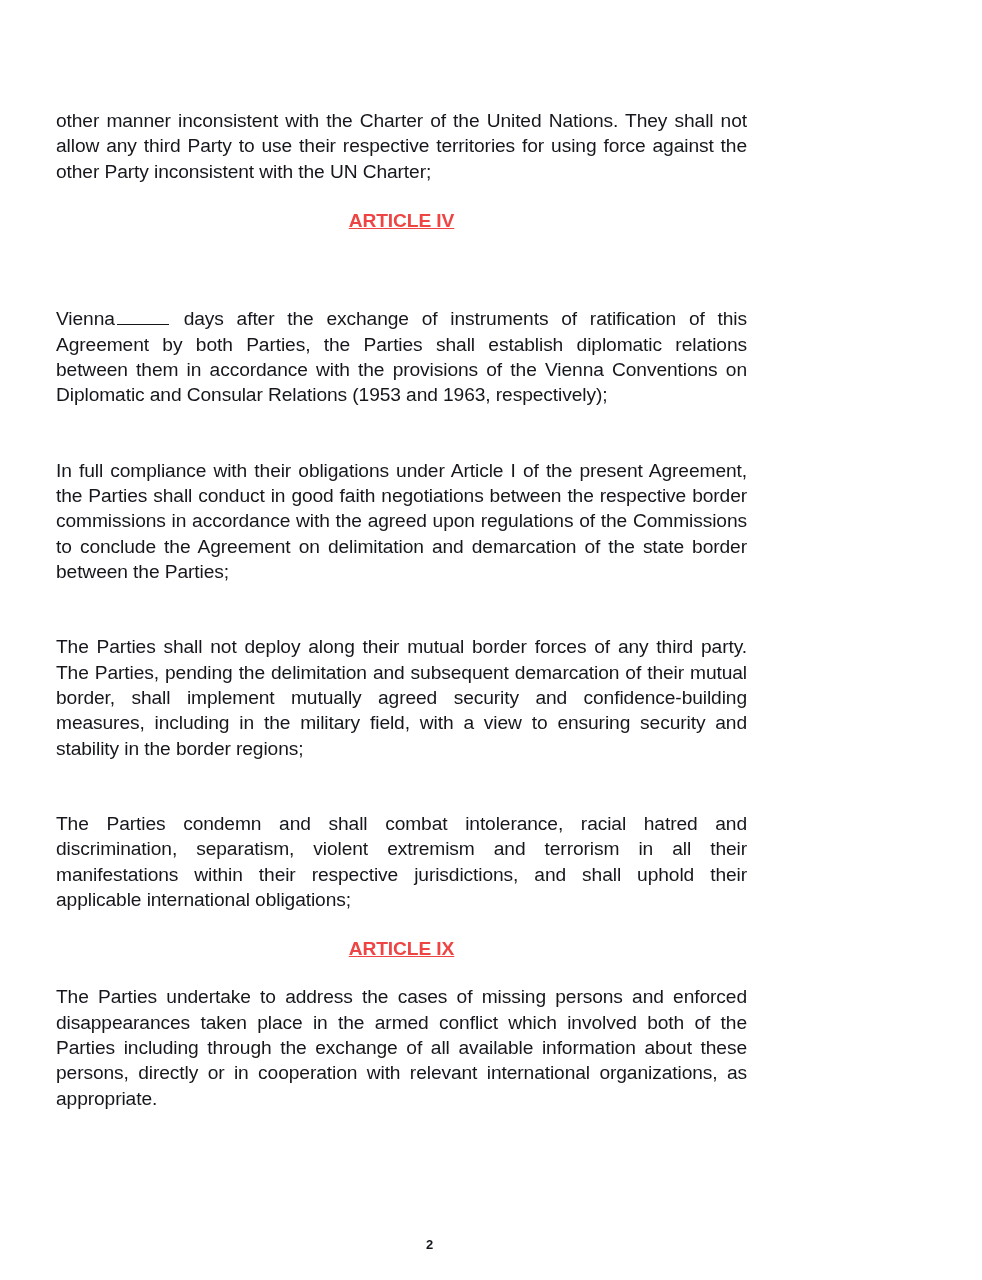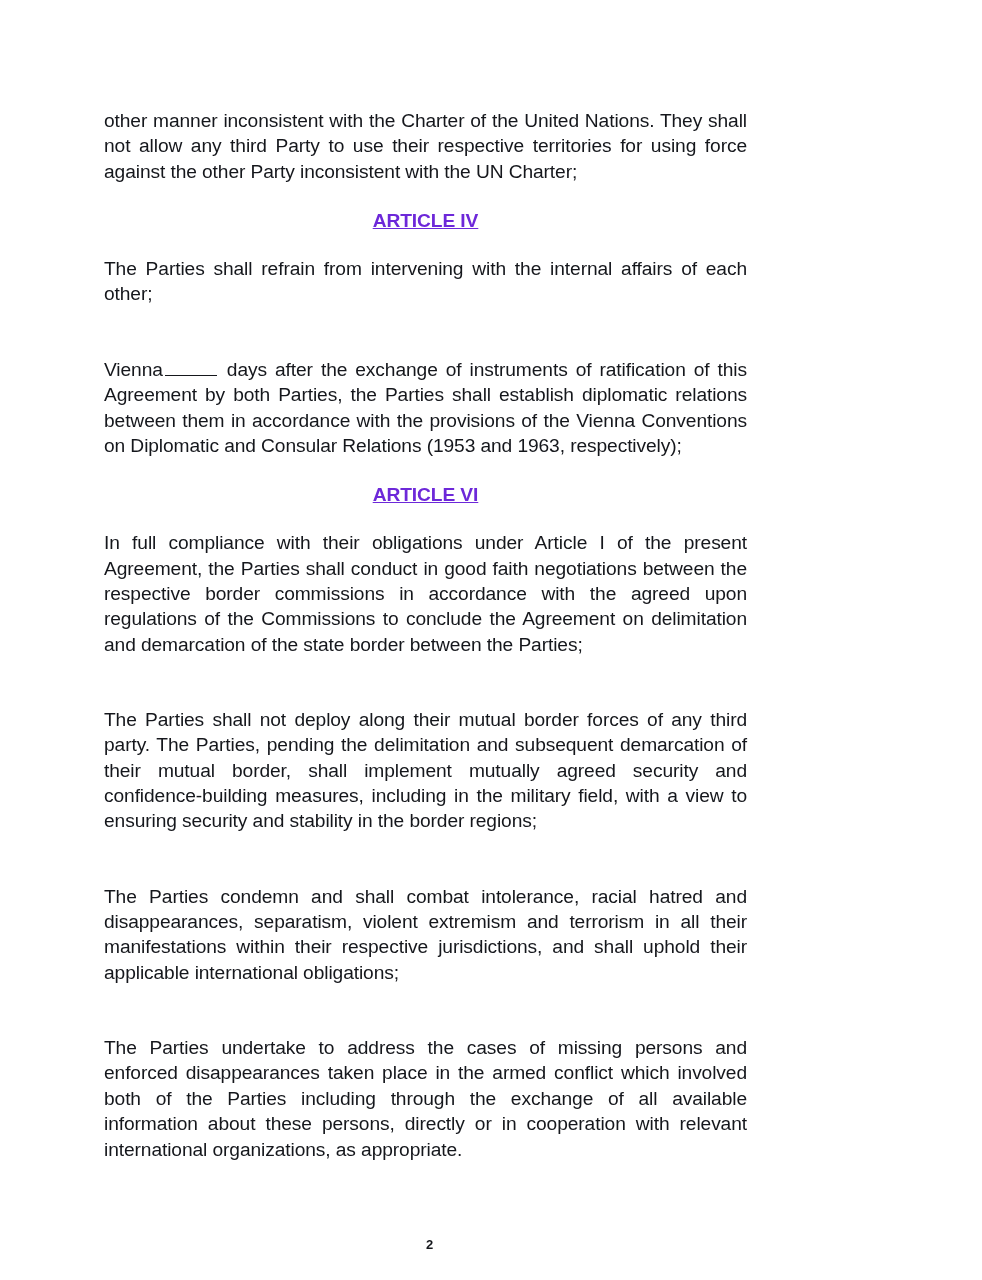--- a/index.html
+++ b/index.html
@@ -11,39 +11,39 @@
     width: 982px;
     height: 1280px;
     font-family: "Liberation Sans", sans-serif;
     color: #15171c;
     position: relative;
   }
   .page {
     box-sizing: border-box;
     width: 859px;
     height: 1280px;
-    padding: 108px 112px 0 104px;
+    padding: 108px 112px 0 56px;
     position: relative;
   }
   .para {
     font-size: 19.2px;
     line-height: 1.32;
     text-align: justify;
     text-justify: inter-word;
     margin: 0 0 0 0;
     color: #15171c;
     letter-spacing: -0.1px;
   }
   .heading {
     text-align: center;
     font-size: 19.2px;
     font-weight: bold;
     text-decoration: underline;
     margin: 0;
-    color: #6d28d9;
+    color: #ef4444;
     letter-spacing: -0.1px;
   }
   .gap-after-para { height: 26px; }
   .gap-after-heading { height: 24px; }
   .blank-line {
     display: inline-block;
     border-bottom: 1.5px solid #15171c;
     width: 52px;
     height: 0.95em;
     margin: 0 2px;
@@ -64,42 +64,41 @@
 <body>
 
 <div class="page">
 
   <p class="para">other manner inconsistent with the Charter of the United Nations. They shall not allow any third Party to use their respective territories for using force against the other Party inconsistent with the UN Charter;</p>
   <div class="gap-after-para"></div>
 
   <h2 class="heading">ARTICLE IV</h2>
   <div class="gap-after-heading"></div>
 
-  <p class="para">The Parties shall refrain from intervening with the internal affairs of each other;</p>
   <div class="gap-after-para"></div>
 
   <div class="gap-after-heading"></div>
 
   <p class="para"><span>Vienna</span><span class="blank-line"></span> <span>days after the exchange of instruments of ratification of this Agreement by both Parties, the Parties shall establish diplomatic relations between them in accordance with the provisions of the Vienna Conventions on Diplomatic and Consular Relations (1953 and 1963, respectively);</span></p>
   <div class="gap-after-para"></div>
 
-  <h2 class="heading">ARTICLE VI</h2>
   <div class="gap-after-heading"></div>
 
   <p class="para">In full compliance with their obligations under Article I of the present Agreement, the Parties shall conduct in good faith negotiations between the respective border commissions in accordance with the agreed upon regulations of the Commissions to conclude the Agreement on delimitation and demarcation of the state border between the Parties;</p>
   <div class="gap-after-para"></div>
 
   <div class="gap-after-heading"></div>
 
   <p class="para">The Parties shall not deploy along their mutual border forces of any third party. The Parties, pending the delimitation and subsequent demarcation of their mutual border, shall implement mutually agreed security and confidence-building measures, including in the military field, with a view to ensuring security and stability in the border regions;</p>
   <div class="gap-after-para"></div>
 
   <div class="gap-after-heading"></div>
 
-  <p class="para">The Parties condemn and shall combat intolerance, racial hatred and disappearances, separatism, violent extremism and terrorism in all their manifestations within their respective jurisdictions, and shall uphold their applicable international obligations;</p>
+  <p class="para">The Parties condemn and shall combat intolerance, racial hatred and discrimination, separatism, violent extremism and terrorism in all their manifestations within their respective jurisdictions, and shall uphold their applicable international obligations;</p>
   <div class="gap-after-para"></div>
 
+  <h2 class="heading">ARTICLE IX</h2>
   <div class="gap-after-heading"></div>
 
   <p class="para">The Parties undertake to address the cases of missing persons and enforced disappearances taken place in the armed conflict which involved both of the Parties including through the exchange of all available information about these persons, directly or in cooperation with relevant international organizations, as appropriate.</p>
 
   <div class="page-number">2</div>
 </div>
 
 </body></html>

